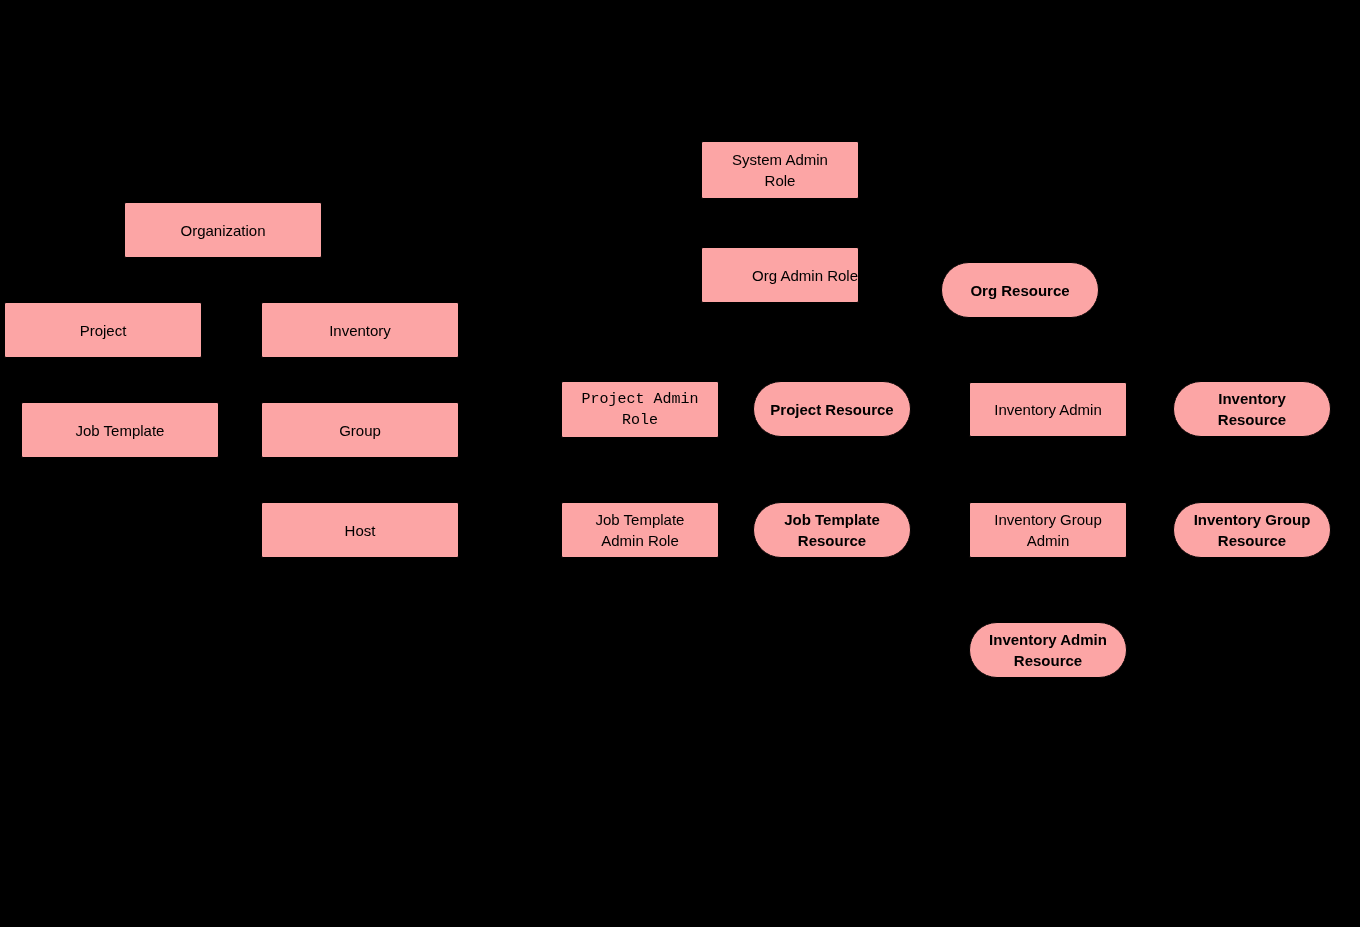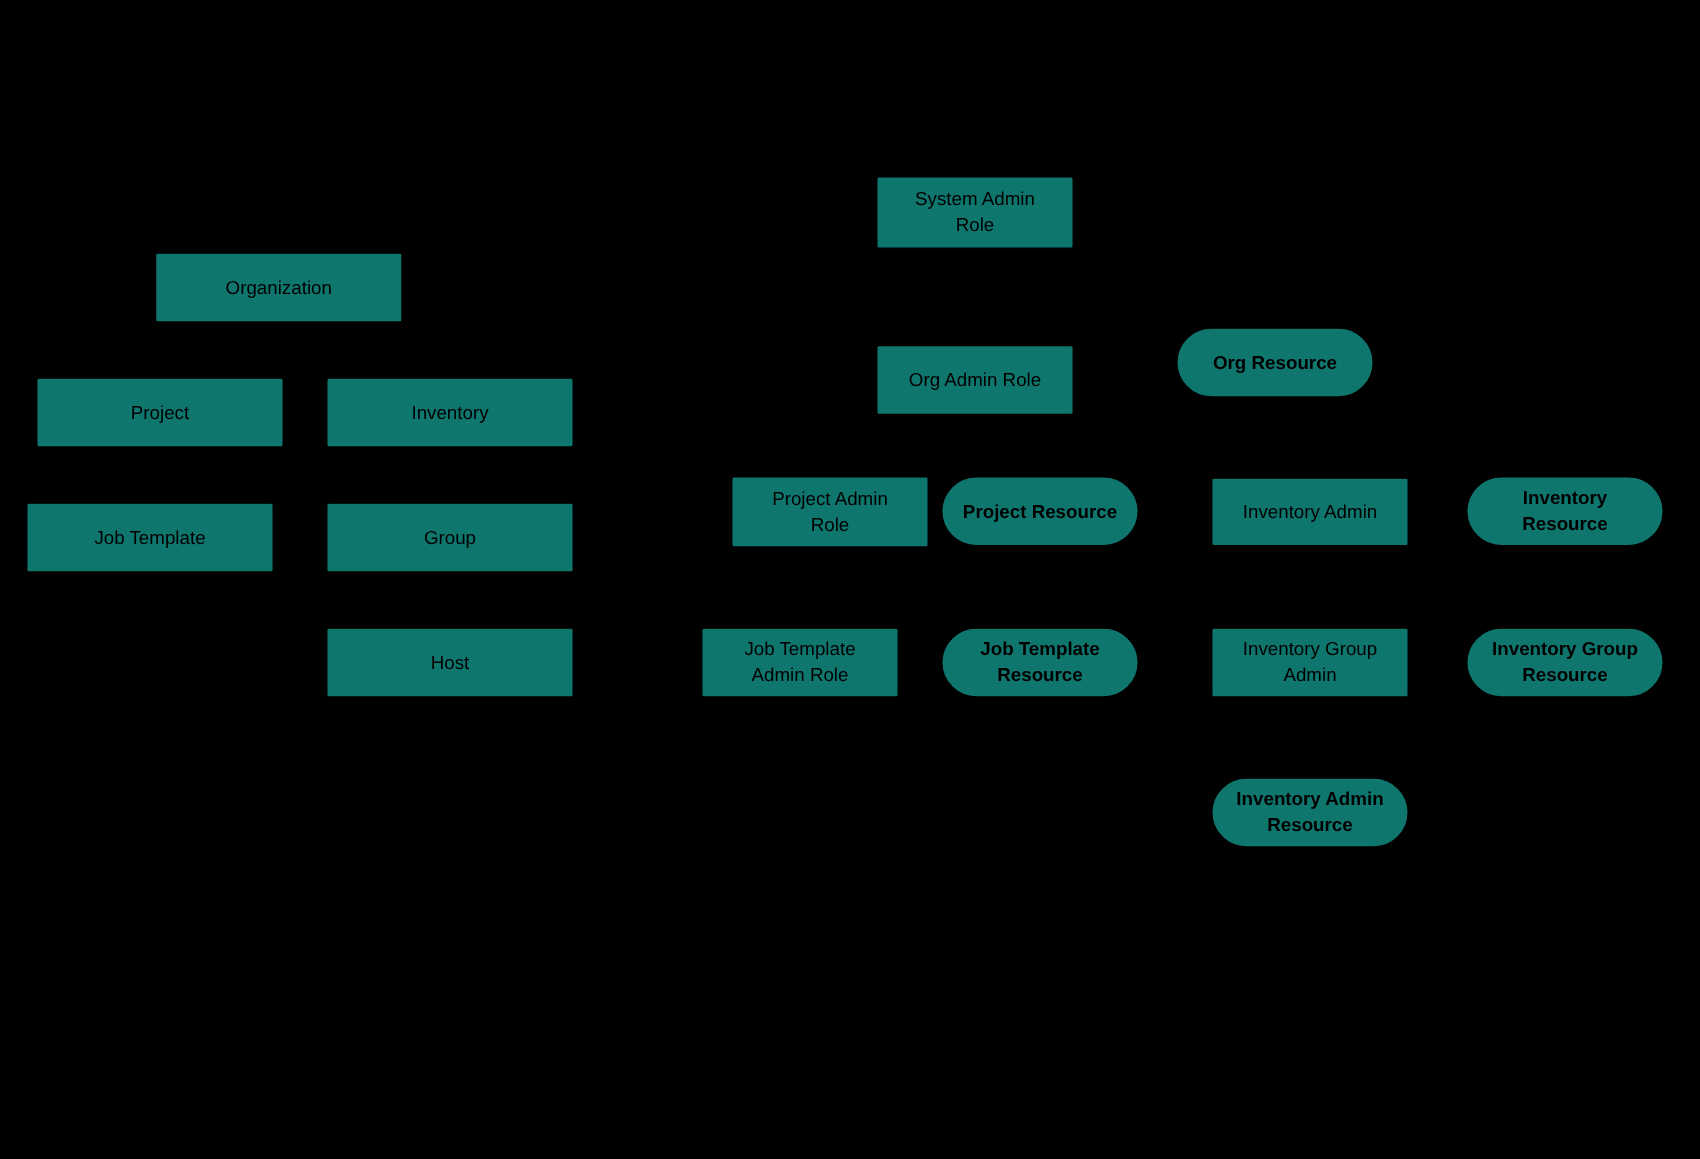--- a/index.html
+++ b/index.html
@@ -10,21 +10,21 @@
     overflow: hidden;
   }
   .canvas {
     position: relative;
     width: 1360px;
     height: 927px;
     background: #000000;
   }
   .node {
     position: absolute;
-    background: #0f766e;
+    background: #fca5a5;
     color: #000000;
     border: 1px solid #000000;
     display: flex;
     align-items: center;
     justify-content: center;
     text-align: center;
     font-size: 15px;
     line-height: 21px;
   }
   .rect { border-radius: 2px; }
@@ -33,21 +33,21 @@
 </style>
 </head>
 <body>
 
 <div class="canvas">
 
   <div class="node rect" style="left:124px; top:202px; width:198px; height:56px;">
     <span class="node-label">Organization</span>
   </div>
 
-  <div class="node rect" style="left:29px; top:302px; width:198px; height:56px;text-align:center;">
+  <div class="node rect" style="left:4px; top:302px; width:198px; height:56px;text-align:center;">
     <span class="node-label">Project</span>
   </div>
 
   <div class="node rect" style="left:261px; top:302px; width:198px; height:56px;">
     <span class="node-label">Inventory</span>
   </div>
 
   <div class="node rect" style="left:21px; top:402px; width:198px; height:56px;">
     <span class="node-label">Job Template</span>
   </div>
@@ -58,29 +58,29 @@
 
   <div class="node rect" style="left:261px; top:502px; width:198px; height:56px;">
     <span class="node-label">Host</span>
   </div>
 
   <div class="node rect" style="left:701px; top:141px; width:158px; height:58px;">
     <span class="node-label">System Admin
 Role</span>
   </div>
 
-  <div class="node rect" style="left:701px; top:276px; width:158px; height:56px;">
+  <div class="node rect" style="left:701px; top:247px; width:158px; height:56px;justify-content:flex-end;">
     <span class="node-label">Org Admin Role</span>
   </div>
 
   <div class="node pill" style="left:941px; top:262px; width:158px; height:56px;">
     <span class="node-label">Org Resource</span>
   </div>
 
-  <div class="node rect" style="left:585px; top:381px; width:158px; height:57px;">
+  <div class="node rect" style="left:561px; top:381px; width:158px; height:57px;font-family:Liberation Mono, monospace;">
     <span class="node-label">Project Admin
 Role</span>
   </div>
 
   <div class="node rect" style="left:969px; top:382px; width:158px; height:55px;">
     <span class="node-label">Inventory Admin</span>
   </div>
 
   <div class="node pill" style="left:753px; top:381px; width:158px; height:56px;">
     <span class="node-label">Project Resource</span>

